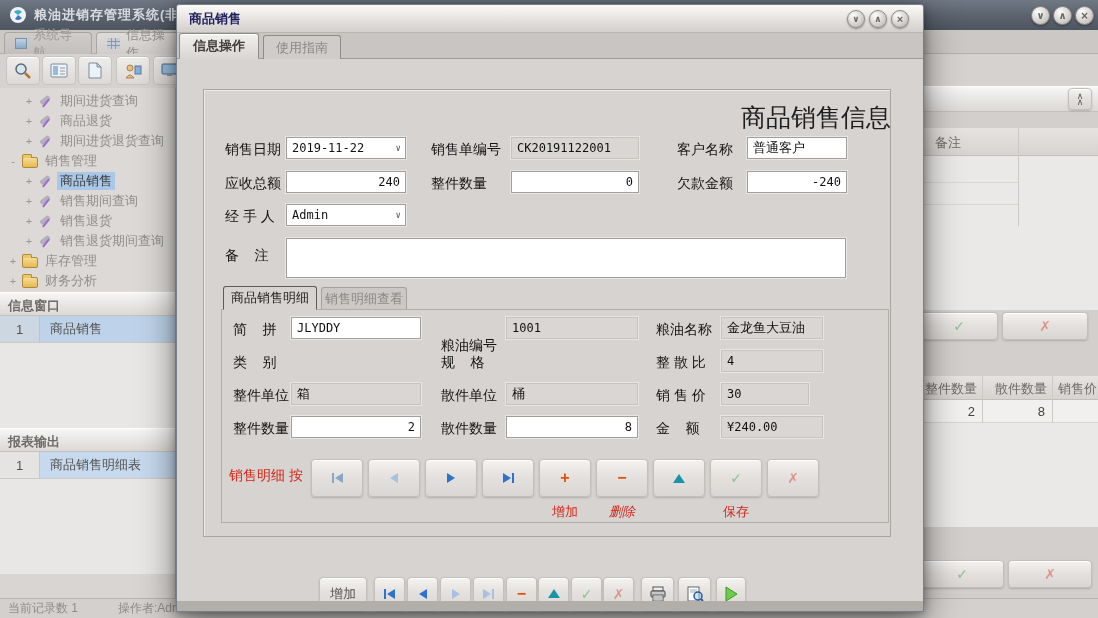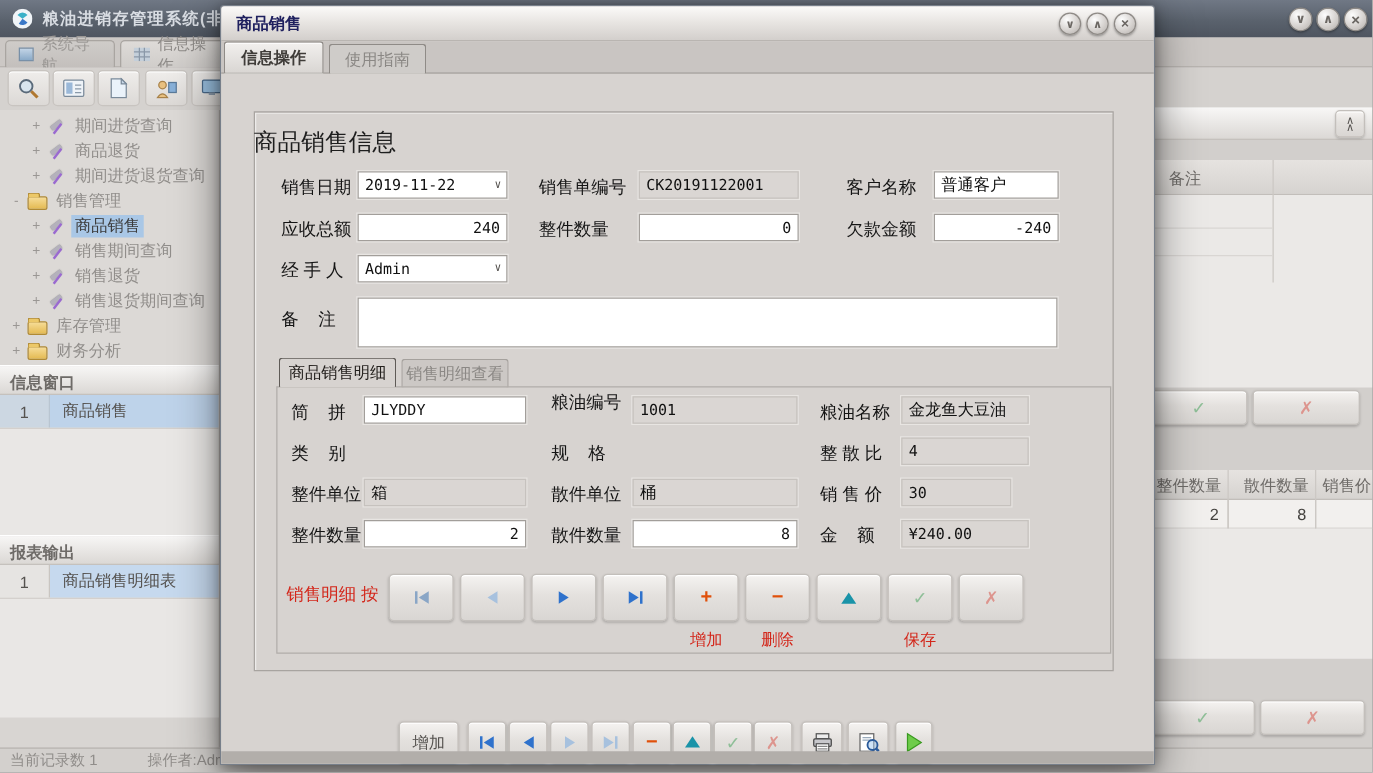--- a/index.html
+++ b/index.html
@@ -118,22 +118,22 @@
     border-radius:3px 3px 0 0; font-size:13px; display:flex; align-items:center;
     justify-content:center; }
   .dtab.on { left:2px; width:80px; height:26px; background:linear-gradient(#f2f0ee,#d9d6d3);
     border-bottom:1px solid #d9d6d3; color:#3f3c39; font-weight:bold; z-index:2;
     box-shadow:inset 0 1px 0 #fff; }
   .dtab.off { left:86px; width:78px; background:#cfccc9; border-bottom:none; color:#8b8885; }
   .dcontent { position:absolute; left:0; top:54px; width:746px; height:552px; background:#d7d3d0; }
 
   .gbox { position:absolute; left:26px; top:84px; width:688px; height:448px;
     border:1px solid #a8a4a0; box-shadow:inset 1px 1px 0 rgba(255,255,255,.55); }
-  .head1 { position:absolute; left:26px; top:96px; width:688px; text-align:left;
-    font-size:19px; color:#1e1e1e; }
+  .head1 { position:absolute; left:26px; top:96px; width:688px; text-align:right;
+    font-size:25px; color:#1e1e1e; }
   .flabel { position:absolute; font-size:14px; color:#141414; white-space:pre; }
   .finput { position:absolute; height:22px; background:#ffffff; border:1px solid #a29e9a;
     box-shadow:0 0 0 1px #e8e5e2; font-family:"DejaVu Sans Mono","Liberation Mono",monospace;
     font-size:12px; color:#111; display:flex; align-items:center; padding:0 5px; }
   .finput.num { justify-content:flex-end; }
   .finput.ro { background:#dad6d3; border-color:#c6c2be; }
   .darr { position:absolute; right:4px; top:50%; transform:translateY(-50%);
     font-size:9px; color:#55524f; }
 
   .itab { position:absolute; height:23px; font-size:13px; display:flex; align-items:center;
@@ -432,21 +432,21 @@
     </div>
     <div class="itab off">
       <span>销售明细查看</span>
     </div>
     <div class="ipanel"></div>
 
     <span class="flabel" style="left:56px;top:316px;">简    拼</span>
     <div class="finput" style="left:114px;top:312px;width:130px;">
       <span>JLYDDY</span>
     </div>
-    <span class="flabel" style="left:264px;top:308px;">粮油编号</span>
+    <span class="flabel" style="left:264px;top:332px;">粮油编号</span>
     <div class="finput ro" style="left:329px;top:312px;width:132px;">
       <span>1001</span>
     </div>
     <span class="flabel" style="left:479px;top:316px;">粮油名称</span>
     <div class="finput ro" style="left:544px;top:312px;width:102px;font-family:'Liberation Sans','DejaVu Sans',sans-serif;font-size:13px;">
       <span style="white-space:nowrap;">金龙鱼大豆油</span>
     </div>
 
     <span class="flabel" style="left:56px;top:349px;">类    别</span>
     <span class="flabel" style="left:264px;top:349px;">规    格</span>
@@ -505,21 +505,21 @@
     <div class="gbtn" style="left:476px;top:454px;width:52px;height:38px;z-index:2;">
       <span class="tr tr-u c-teal"></span>
     </div>
     <div class="gbtn" style="left:533px;top:454px;width:52px;height:38px;z-index:2;">
       <span class="sym2 c-green">✓</span>
     </div>
     <div class="gbtn" style="left:590px;top:454px;width:52px;height:38px;z-index:2;">
       <span class="sym2 c-red">✗</span>
     </div>
     <span class="abs red" style="left:362px;top:498px;width:52px;text-align:center;">增加</span>
-    <span class="abs red" style="left:419px;top:498px;width:52px;text-align:center;">删除</span>
+    <span class="abs red" style="left:419px;top:498px;width:52px;text-align:center;font-style:italic;">删除</span>
     <span class="abs red" style="left:533px;top:498px;width:52px;text-align:center;">保存</span>
 
     <div class="gbtn" style="left:142px;top:572px;width:48px;height:33px;">
       <span style="font-size:13px;color:#55524f;">增加</span>
     </div>
     <div class="gbtn" style="left:197px;top:572px;width:31px;height:33px;">
       <span class="vbar c-blue"></span>
         <span class="tr tr-l c-blue"></span>
     </div>
     <div class="gbtn" style="left:230px;top:572px;width:31px;height:33px;">

